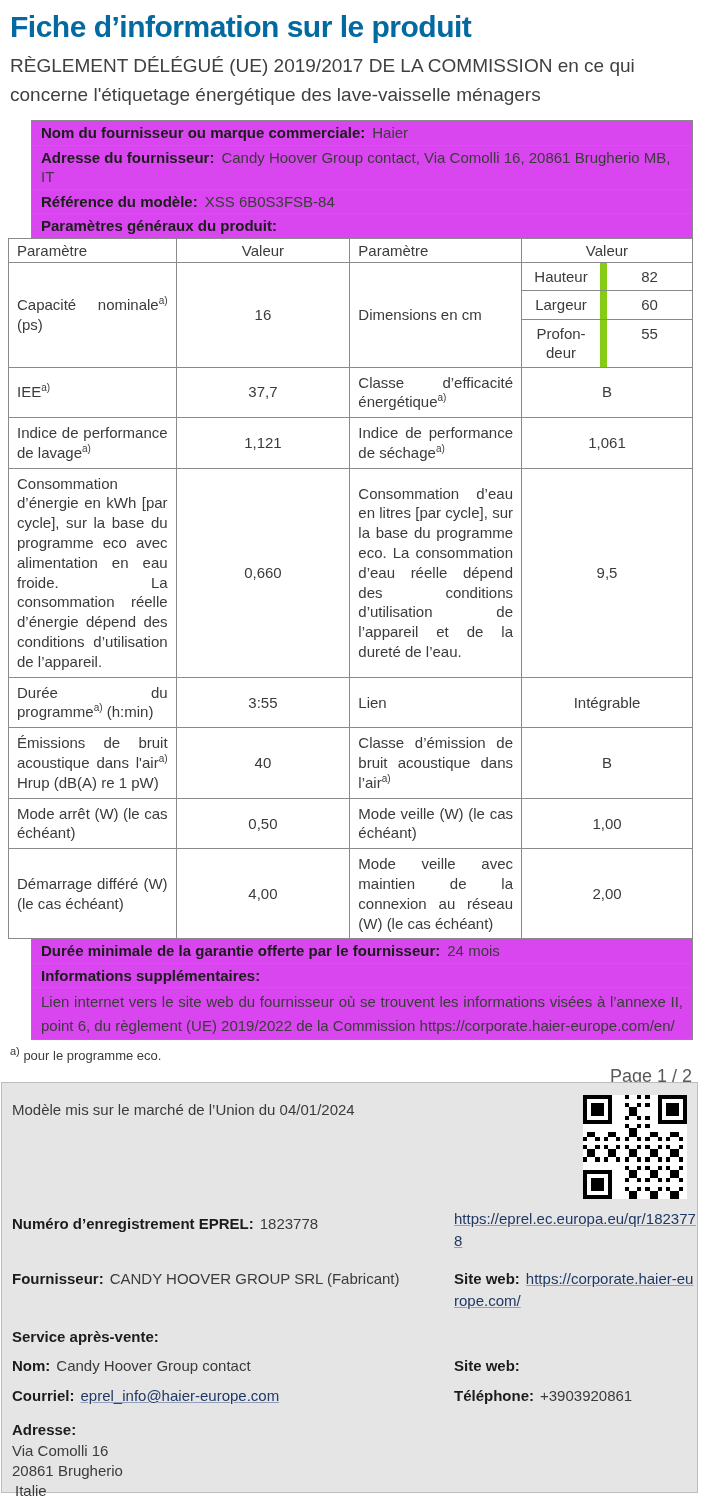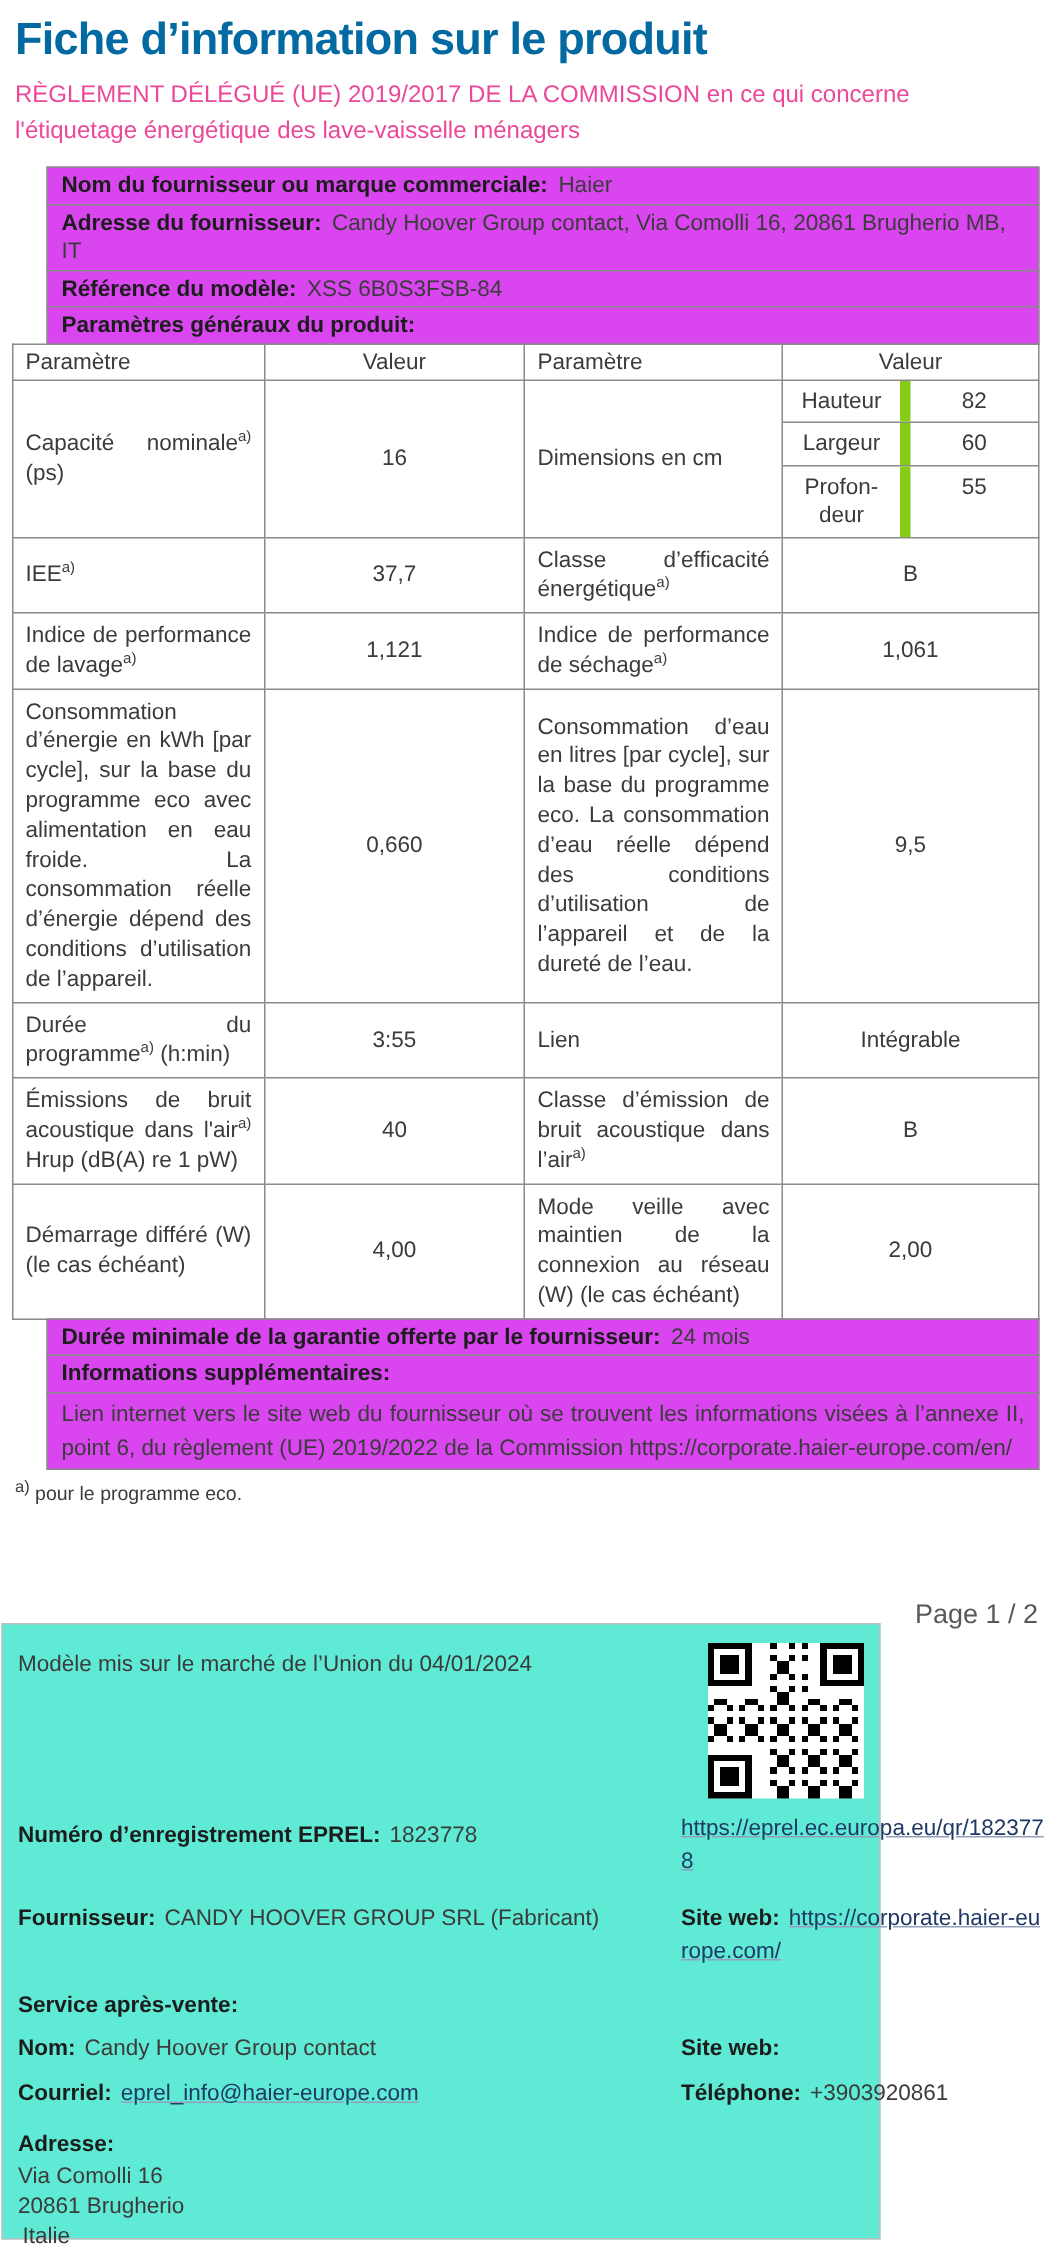--- a/index.html
+++ b/index.html
@@ -3,40 +3,40 @@
 <meta charset="utf-8">
 <style>
   html,body{margin:0;padding:0;}
   body{
     width:701px;height:1500px;position:relative;background:#fff;
     font-family:"Liberation Sans", sans-serif;color:#3b3b3b;
     -webkit-font-smoothing:antialiased;
   }
   .sheet{position:absolute;top:0;left:0;width:685px;padding:6px 8px 0 8px;}
   .title{margin:4px 0 8px 2px;font-size:30px;font-weight:bold;color:#0369a1;letter-spacing:-.5px;}
-  .regulation{margin:0 2px 12px 2px;font-size:16px;line-height:1.5;color:#ec4899;}
+  .regulation{margin:0 2px 12px 2px;font-size:19px;line-height:1.5;color:#404040;}
   .lrow{border:1px solid #8a8a8a;padding:2px 9px;font-size:15px;margin-top:-1px;background:#d946ef;line-height:1.3;margin-left:23px;}
   .lrow b{color:#1c1c1c;margin-right:7px;}
   table.params{width:100%;border-collapse:collapse;table-layout:fixed;margin-top:-1px;font-size:15px;}
   table.params th, table.params td{border:1px solid #8a8a8a;vertical-align:middle;}
   table.params th{font-weight:normal;padding:3px 8px;color:#3b3b3b;}
   th.h-left{text-align:left;}
   th.h-center{text-align:center;}
   td.p{text-align:justify;padding:5px 8px;line-height:1.32;}
   td.v{text-align:center;padding:4px 6px;line-height:1.32;}
   sup{font-size:10px;line-height:0;}
   td.dimcell{padding:0;vertical-align:top;}
   .dim-row{display:flex;border-bottom:1px solid #8a8a8a;}
   .dim-row:last-child{border-bottom:none;}
   .dim-name{width:50%;border-right:7px solid #84cc16;text-align:center;padding:4px 6px;line-height:1.3;box-sizing:border-box;}
   .dim-val{flex:1;text-align:center;padding:4px 4px;line-height:1.3;}
   .footnote{margin:8px 2px;font-size:13px;color:#3b3b3b;}
   .footnote sup{font-size:11px;}
   .page-indicator{position:absolute;top:1066px;right:9px;font-size:18px;color:#595959;}
-  .footer-box{position:absolute;top:1082px;left:1px;width:586px;height:411px;border:1px solid #bdbdbd;box-sizing:border-box;font-size:15px;background:#5eead4;}
+  .footer-box{position:absolute;top:1082px;left:1px;width:697px;height:411px;border:1px solid #bdbdbd;box-sizing:border-box;font-size:15px;background:#e5e5e5;}
   .fb-item{position:absolute;line-height:1.45;}
   .fb-label{font-weight:bold;color:#1c1c1c;margin-right:6px;}
   .fb-right{width:242px;}
   .link{color:#1f3864;text-decoration:underline;text-decoration-color:#94a0ba;word-break:break-all;cursor:pointer;}
   .addr-line{line-height:1.35;}
   .qr{position:absolute;top:12px;right:10px;}
 </style>
 </head>
 <body>
 
@@ -112,20 +112,26 @@
       <td class="p"><span>Durée du programme</span><sup>a)</sup><span> (h:min)</span></td>
       <td class="v">3:55</td>
       <td class="p"><span>Lien</span><sup></sup><span></span></td>
       <td class="v">Intégrable</td>
     </tr>
     <tr>
       <td class="p"><span>Émissions de bruit acoustique dans l'air</span><sup>a)</sup><span> Hrup (dB(A) re 1 pW)</span></td>
       <td class="v">40</td>
       <td class="p"><span>Classe d’émission de bruit acoustique dans l’air</span><sup>a)</sup><span></span></td>
       <td class="v">B</td>
+    </tr>
+    <tr>
+      <td class="p"><span>Mode arrêt (W) (le cas échéant)</span><sup></sup><span></span></td>
+      <td class="v">0,50</td>
+      <td class="p"><span>Mode veille (W) (le cas échéant)</span><sup></sup><span></span></td>
+      <td class="v">1,00</td>
     </tr>
     <tr>
       <td class="p"><span>Démarrage différé (W) (le cas échéant)</span><sup></sup><span></span></td>
       <td class="v">4,00</td>
       <td class="p"><span>Mode veille avec maintien de la connexion au réseau (W) (le cas échéant)</span><sup></sup><span></span></td>
       <td class="v">2,00</td>
     </tr>
   </tbody>
     </table>
 

